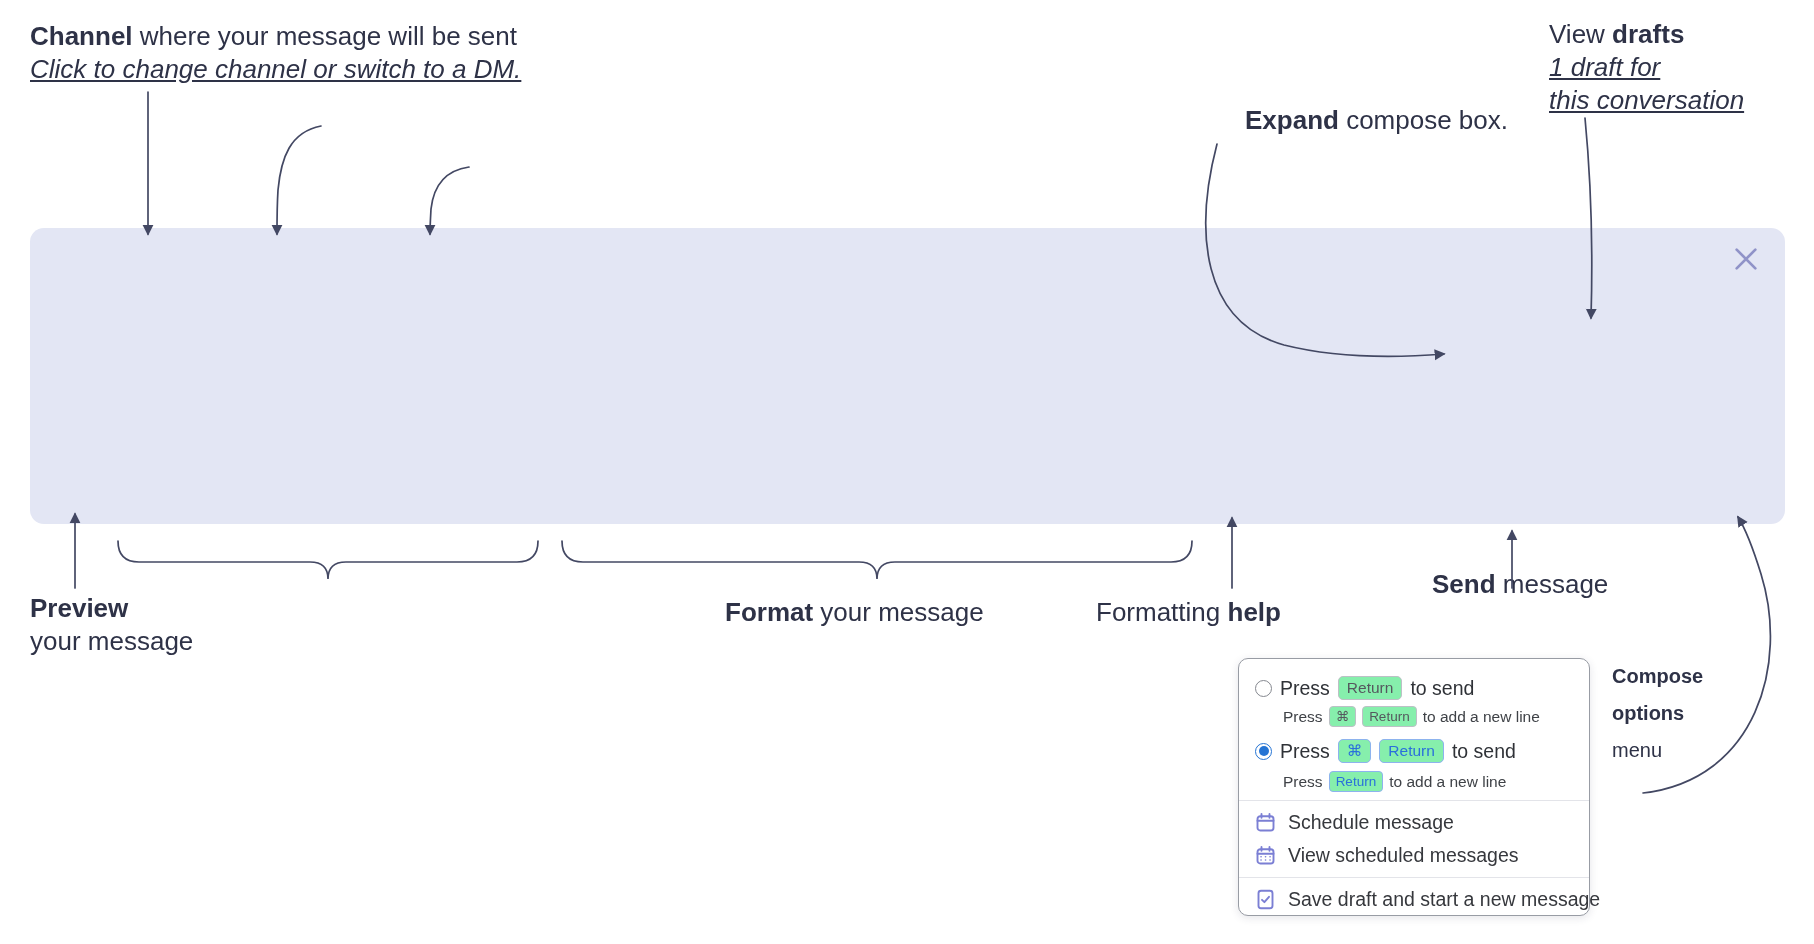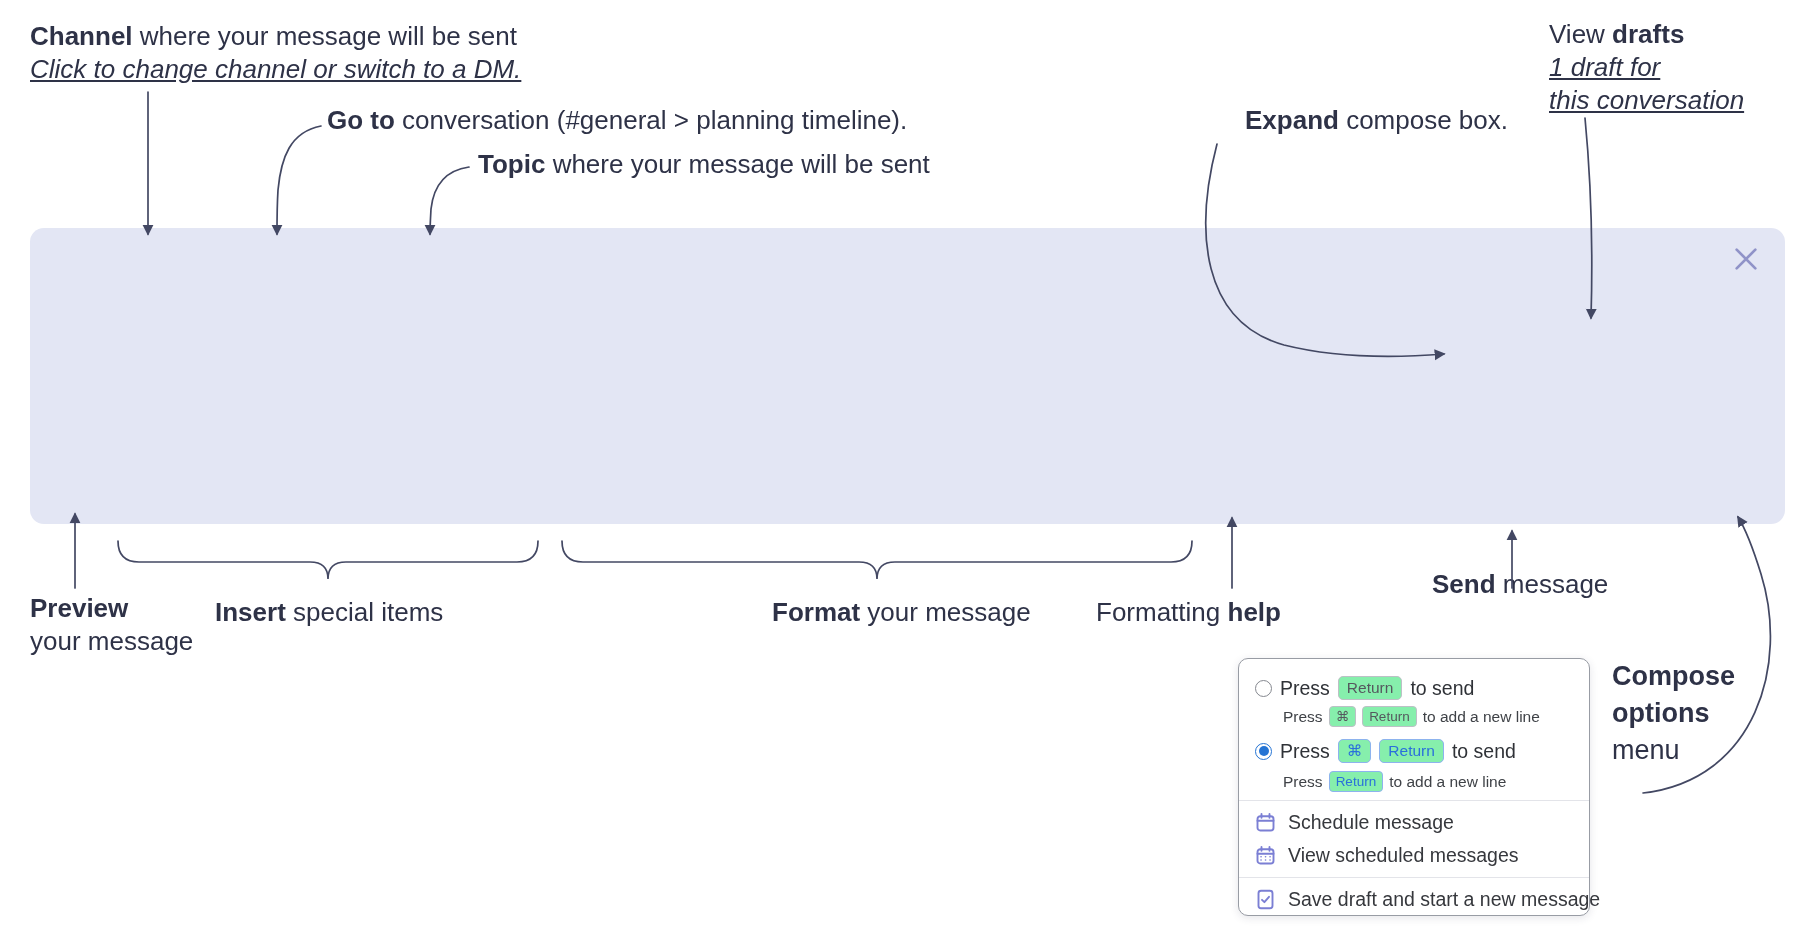--- a/index.html
+++ b/index.html
@@ -93,27 +93,21 @@
 </head>
 <body>
 
 <div class="canvas">
 
   <div class="abs ann" style="left:30px; top:20px;">
     <div><b>Channel</b><span> where your message will be sent</span></div>
     <div class="it">Click to change channel or switch to a DM.</div>
   </div>
 
-  <div class="abs ann" style="left:327px; top:104px;">
-    <b>Go to</b><span> conversation (#general &gt; planning timeline).</span>
-  </div>
-
-  <div class="abs ann" style="left:478px; top:148px;">
-    <b>Topic</b><span> where your message will be sent</span>
-  </div>
+
 
   <div class="abs ann" style="left:1212px; top:104px;margin-left:33px;">
     <b>Expand</b><span> compose box.</span>
   </div>
 
   <div class="abs ann" style="left:1549px; top:18px;">
     <div><span>View </span><b>drafts</b></div>
     <div class="it">1 draft for</div>
     <div class="it">this conversation</div>
   </div>
@@ -288,37 +282,34 @@
     <span></span>
       <span></span>
       <span></span>
   </div>
 
   <div class="abs ann" style="left:30px; top:592px;">
     <div><b>Preview</b></div>
     <div>your message</div>
   </div>
 
-  <div class="abs ann" style="left:215px; top:596px;">
-    <b>Insert</b><span> special items</span>
-  </div>
-
-  <div class="abs ann" style="left:772px; top:596px;">
+
+  <div class="abs ann" style="left:725px; top:596px;">
     <b>Format</b><span> your message</span>
   </div>
 
   <div class="abs ann" style="left:1096px; top:596px;">
     <span>Formatting </span><b>help</b>
   </div>
 
   <div class="abs ann" style="left:1432px; top:568px;text-align:right;">
     <b>Send</b><span> message</span>
   </div>
 
-  <div class="abs ann" style="left:1612px; top:658px; font-size:27px; line-height:37px;">
+  <div class="abs ann" style="left:1612px; top:658px; font-size:20px; line-height:37px;">
     <div><b>Compose</b></div>
     <div><b>options</b></div>
     <div>menu</div>
   </div>
 
   <div class="popup">
     <div class="pop-row" style="top:17px;">
       <span class="radio"></span>
       <span>Press</span>
       <span class="kbd">Return</span>

